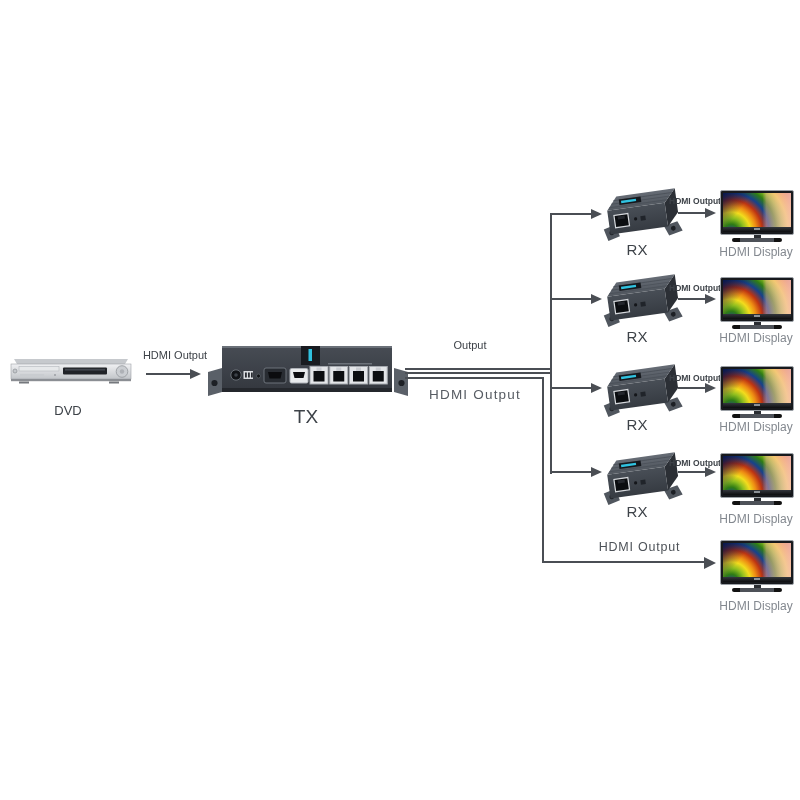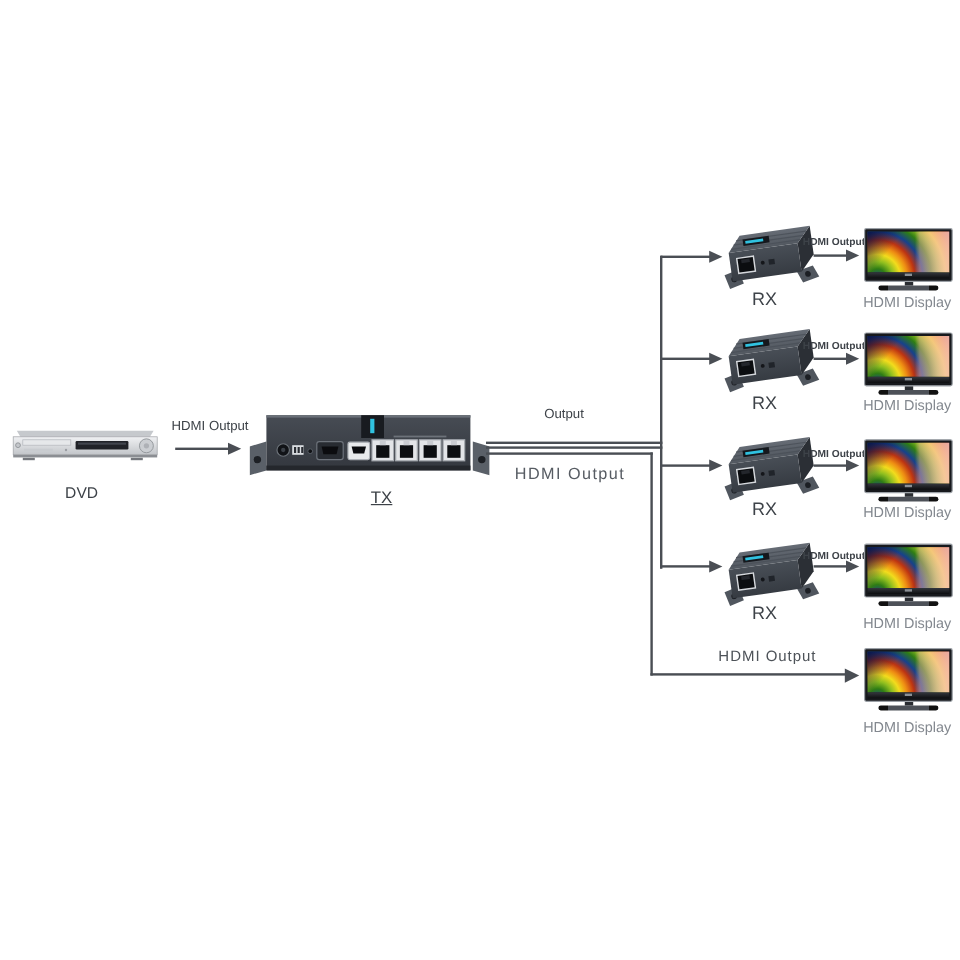--- a/index.html
+++ b/index.html
@@ -105,21 +105,21 @@
       <rect x="125.25" y="29" width="11" height="10.5" fill="#0c0e11"></rect>
       <rect x="128.25" y="25.5" width="5" height="3.5" fill="#c9ccd1"></rect>
       <rect x="141.5" y="24.5" width="18" height="17.5" fill="#e3e5e8" stroke="#a6aab0" stroke-width="1"></rect>
       <rect x="145" y="29" width="11" height="10.5" fill="#0c0e11"></rect>
       <rect x="148" y="25.5" width="5" height="3.5" fill="#c9ccd1"></rect>
       <rect x="161.25" y="24.5" width="18" height="17.5" fill="#e3e5e8" stroke="#a6aab0" stroke-width="1"></rect>
       <rect x="164.75" y="29" width="11" height="10.5" fill="#0c0e11"></rect>
       <rect x="167.75" y="25.5" width="5" height="3.5" fill="#c9ccd1"></rect>
     </g>
   </svg>
-  <div class="lbl" style="left:288px;top:406px;width:60px;font-size:14px;text-decoration:underline;">TX</div>
+  <div class="lbl" style="left:276px;top:406px;width:60px;font-size:19px;">TX</div>
 
   <div class="lbl" style="left:425px;top:339px;width:90px;font-size:11px;">Output</div>
   <div class="h" style="left:405px;top:368px;width:147px;"></div>
   <div class="h" style="left:405px;top:372px;width:147px;height:1.5px;"></div>
 
   <div class="v" style="left:550px;top:213px;height:261px;"></div>
   <div class="h" style="left:551px;top:213px;width:41px;"></div>
   <div class="arr-r" style="left:591px;top:208.5px;"></div>
   <div class="h" style="left:551px;top:298px;width:41px;"></div>
   <div class="arr-r" style="left:591px;top:293.5px;"></div>

